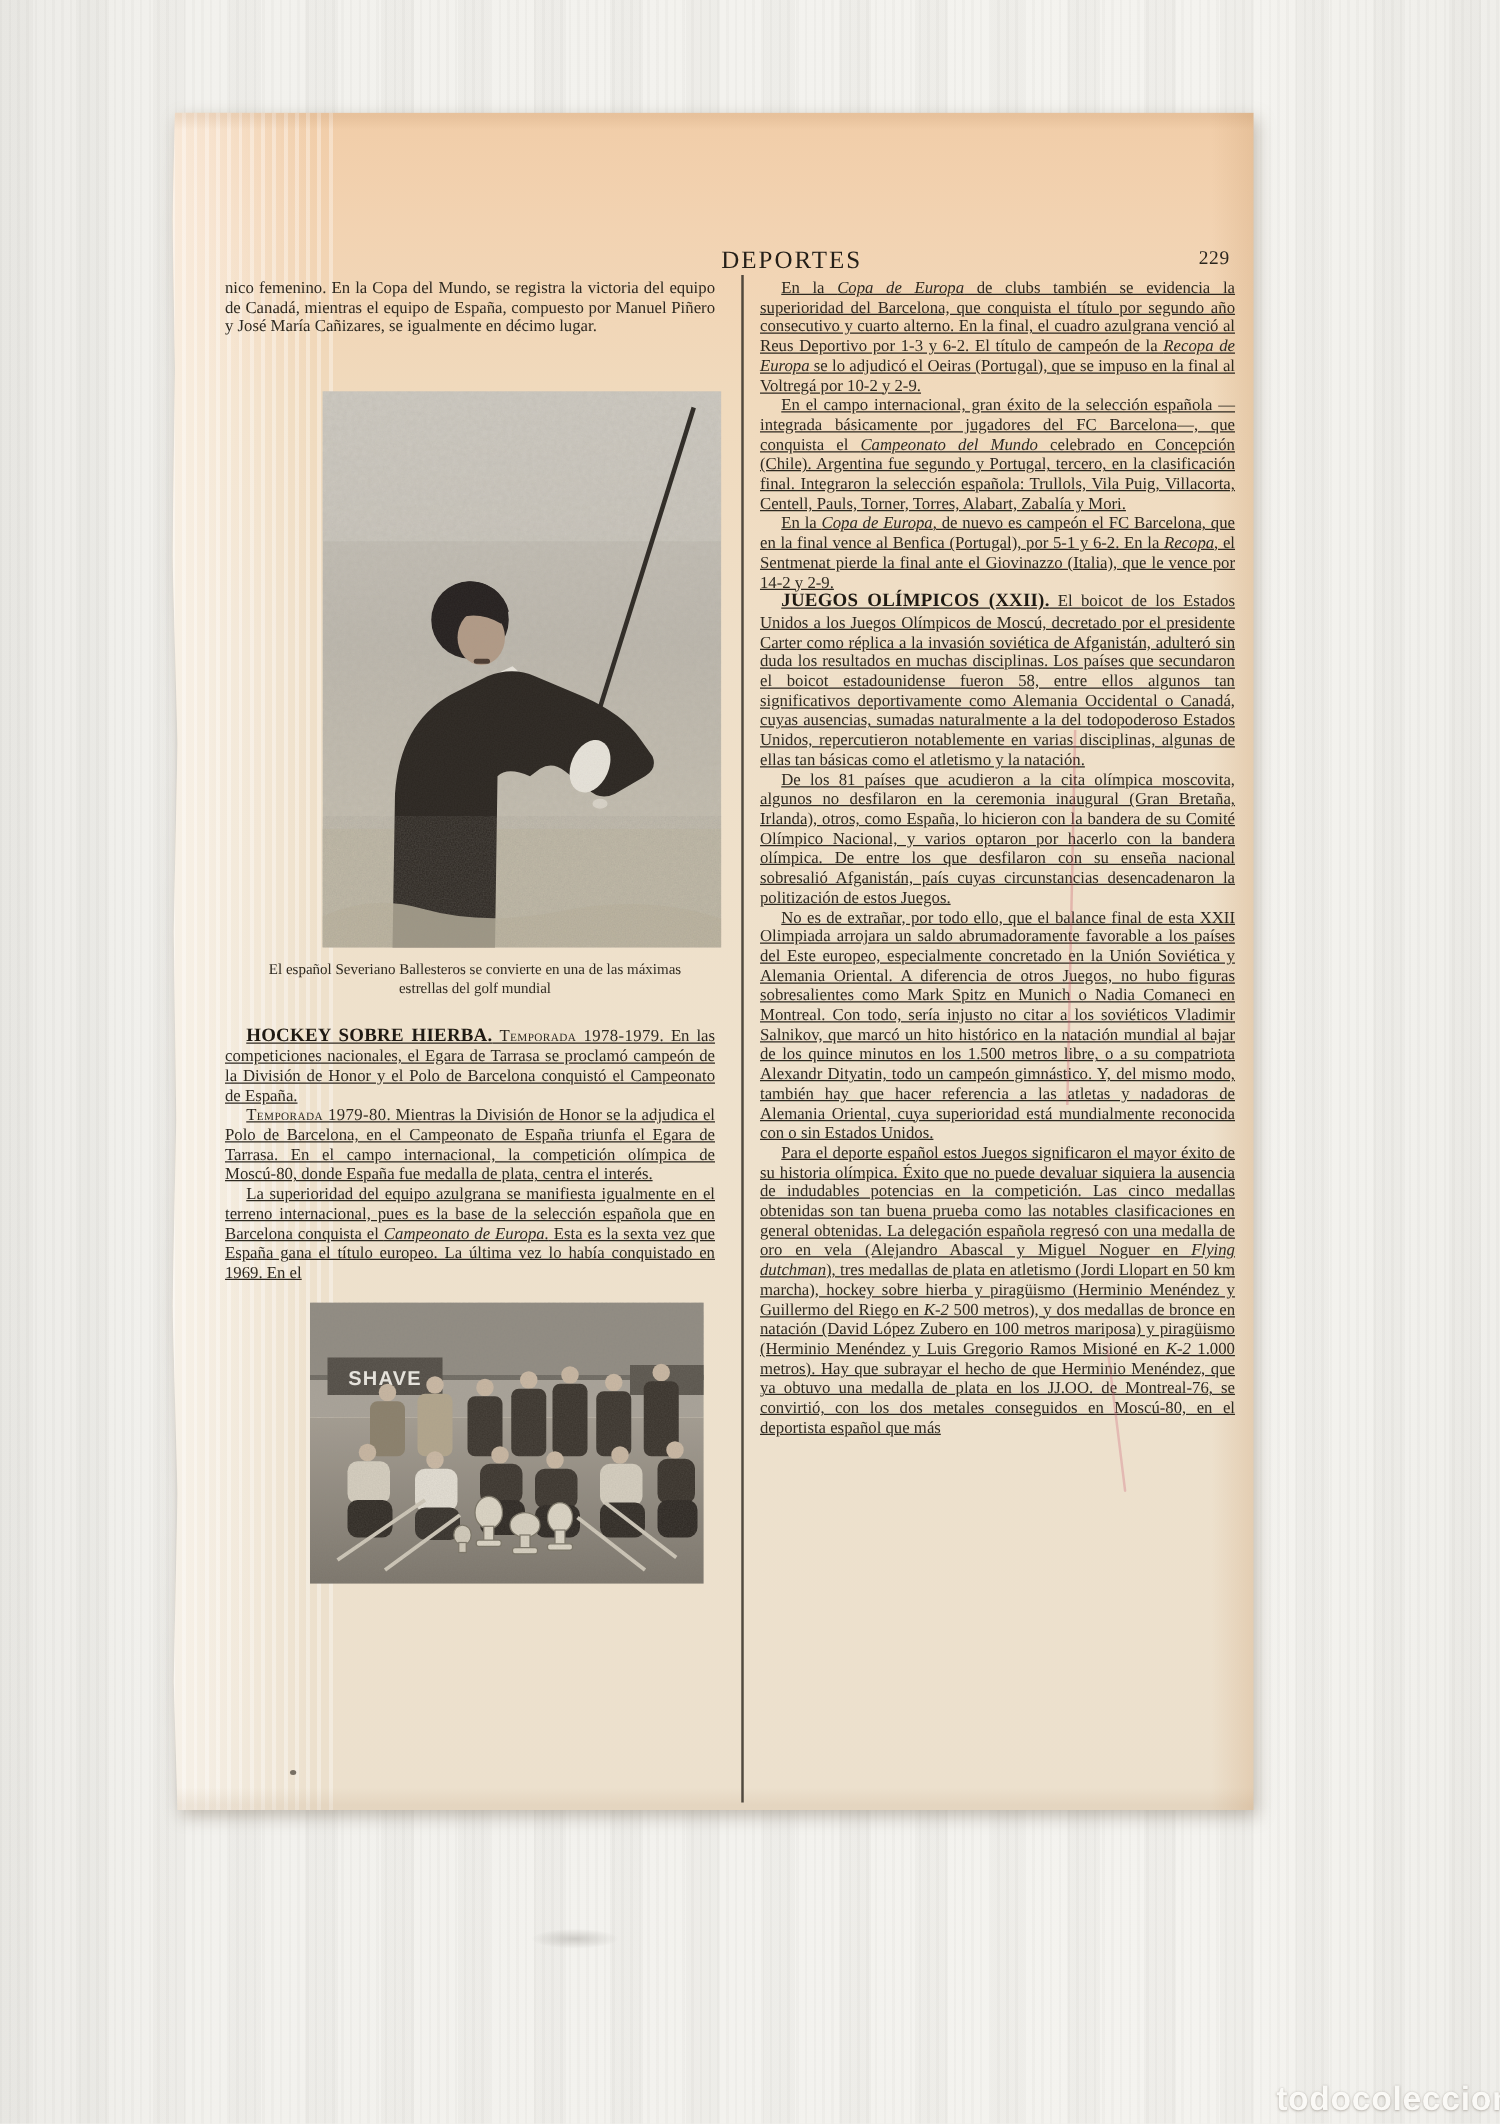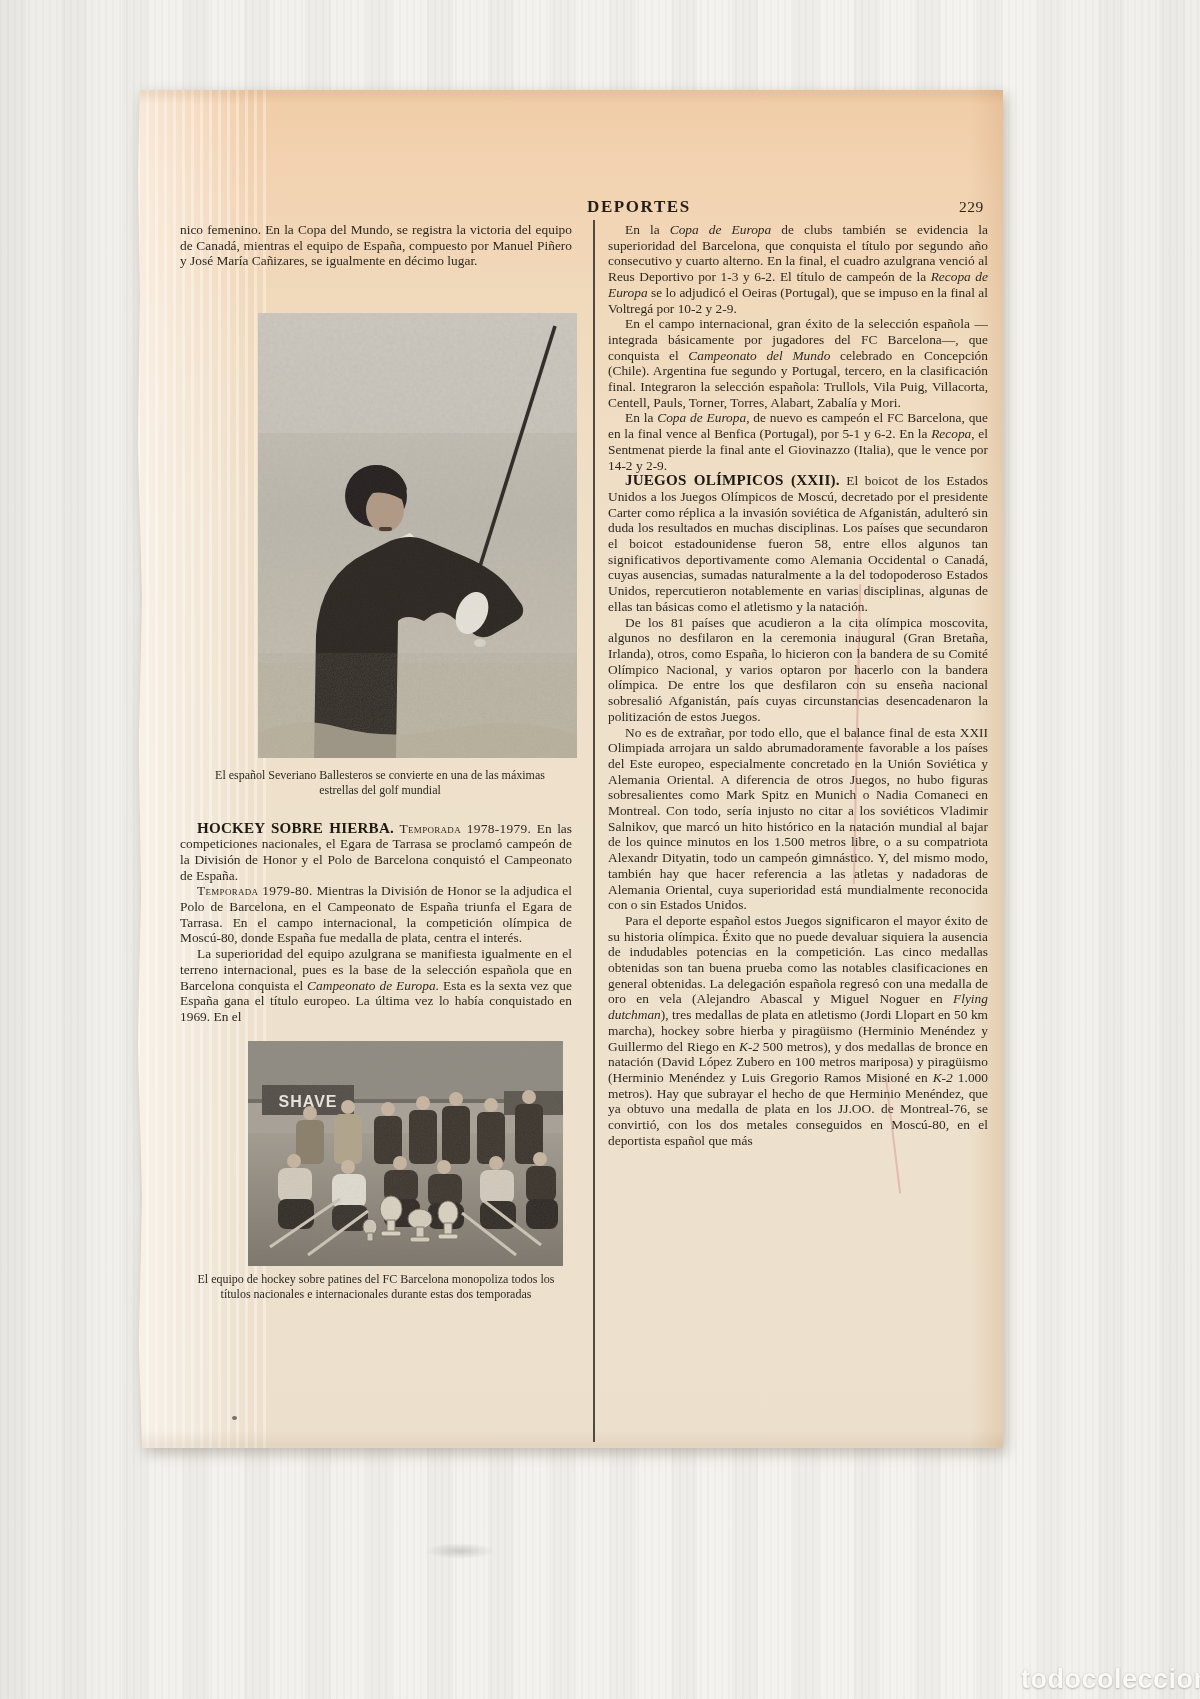--- a/index.html
+++ b/index.html
@@ -28,28 +28,28 @@
       linear-gradient(270deg, rgba(205,160,115,0.30) 0px, rgba(205,160,115,0.0) 34px),
       linear-gradient(180deg,#f1cda8 0px,#f2d3b2 95px,#f0dabd 230px,#efdfc8 430px,#eee1cc 780px,#ece0cd 1358px);
     background-repeat:no-repeat;
     background-size:130px 100%,130px 100%,100% 100%,100% 100%;
   }
   .paper-shade{position:absolute;inset:0;pointer-events:none;
     background:
       linear-gradient(180deg, rgba(160,110,65,0.12) 0 3px, rgba(160,110,65,0) 14px),
       linear-gradient(0deg, rgba(160,120,80,0.10) 0 4px, rgba(160,120,80,0) 18px);
   }
-  .hdr-title{position:absolute;left:450px;top:107px;font-weight:700;font-size:17px;letter-spacing:1.6px;color:#241f18;}
+  .hdr-title{position:absolute;left:440px;top:107px;font-weight:400;font-size:20px;letter-spacing:1.6px;color:#241f18;}
   .hdr-num{position:absolute;left:822px;top:108px;font-size:15.5px;color:#2a251d;letter-spacing:0.5px;}
   .divider{position:absolute;left:456px;top:130px;width:2px;height:1222px;background:#3b352c;opacity:0.88;}
   .col{position:absolute;top:132px;font-size:13.4px;line-height:15.7px;color:#2e2920;text-align:justify;}
   .col.left{left:43px;width:392px;}
   .col.right{left:471px;width:380px;}
   .col p{margin:0;}
-  .ind{text-indent:17px;}
+  .ind{text-indent:17px;text-decoration:underline;}
   .hd{font-weight:700;font-size:15.1px;letter-spacing:0.2px;color:#1f1a13;}
   .sc{font-variant:small-caps;letter-spacing:0.3px;}
   .it{font-style:italic;}
   figure{margin:0;padding:0;}
   .fig-golf{margin:44px 0 0 78px;width:319px;height:445px;}
   .fig-hockey{margin:16px 0 0 68px;width:315px;height:225px;}
   .caption{font-size:12px;line-height:15.2px;text-align:center;color:#2e2920;}
   .cap-golf{margin:10px 0 22px 28px;width:344px;}
   .cap-hockey{margin:6px 0 0 6px;width:380px;}
   .photo-frame{display:block;}
@@ -242,21 +242,20 @@
                 <rect x="190" y="193" width="20" height="5" rx="2"></rect>
               </g>
             <g fill="#d2cbbb">
                 <ellipse cx="122" cy="186" rx="7" ry="8"></ellipse>
                 <rect x="119" y="192" width="6" height="8"></rect>
               </g>
           </g>
           <rect x="0" y="0" width="315" height="225" filter="url(#grain2)"></rect>
         </svg>
       </figure>
-      <figcaption class="caption cap-hockey">El equipo de hockey sobre patines del FC Barcelona monopoliza todos los títulos nacionales e internacionales durante estas dos temporadas</figcaption>
     </div>
 
     <div class="col right">
       <p class="ind"><span>En la </span><span class="it">Copa de Europa</span><span> de clubs también se evidencia la superioridad del Barcelona, que conquista el título por segundo año consecutivo y cuarto alterno. En la final, el cuadro azulgrana venció al Reus Deportivo por 1-3 y 6-2. El título de campeón de la </span><span class="it">Recopa de Europa</span><span> se lo adjudicó el Oeiras (Portugal), que se impuso en la final al Voltregá por 10-2 y 2-9.</span></p>
       <p class="ind"><span>En el campo internacional, gran éxito de la selección española —integrada básicamente por jugadores del FC Barcelona—, que conquista el </span><span class="it">Campeonato del Mundo</span><span> celebrado en Concepción (Chile). Argentina fue segundo y Portugal, tercero, en la clasificación final. Integraron la selección española: Trullols, Vila Puig, Villacorta, Centell, Pauls, Torner, Torres, Alabart, Zabalía y Mori.</span></p>
       <p class="ind"><span>En la </span><span class="it">Copa de Europa</span><span>, de nuevo es campeón el FC Barcelona, que en la final vence al Benfica (Portugal), por 5-1 y 6-2. En la </span><span class="it">Recopa</span><span>, el Sentmenat pierde la final ante el Giovinazzo (Italia), que le vence por 14-2 y 2-9.</span></p>
       <p class="ind"><span class="hd">JUEGOS OLÍMPICOS (XXII).</span><span> El boicot de los Estados Unidos a los Juegos Olímpicos de Moscú, decretado por el presidente Carter como réplica a la invasión soviética de Afganistán, adulteró sin duda los resultados en muchas disciplinas. Los países que secundaron el boicot estadounidense fueron 58, entre ellos algunos tan significativos deportivamente como Alemania Occidental o Canadá, cuyas ausencias, sumadas naturalmente a la del todopoderoso Estados Unidos, repercutieron notablemente en varias disciplinas, algunas de ellas tan básicas como el atletismo y la natación.</span></p>
       <p class="ind"><span>De los 81 países que acudieron a la cita olímpica moscovita, algunos no desfilaron en la ceremonia inaugural (Gran Bretaña, Irlanda), otros, como España, lo hicieron con la bandera de su Comité Olímpico Nacional, y varios optaron por hacerlo con la bandera olímpica. De entre los que desfilaron con su enseña nacional sobresalió Afganistán, país cuyas circunstancias desencadenaron la politización de estos Juegos.</span></p>
       <p class="ind"><span>No es de extrañar, por todo ello, que el balance final de esta XXII Olimpiada arrojara un saldo abrumadoramente favorable a los países del Este europeo, especialmente concretado en la Unión Soviética y Alemania Oriental. A diferencia de otros Juegos, no hubo figuras sobresalientes como Mark Spitz en Munich o Nadia Comaneci en Montreal. Con todo, sería injusto no citar a los soviéticos Vladimir Salnikov, que marcó un hito histórico en la natación mundial al bajar de los quince minutos en los 1.500 metros libre, o a su compatriota Alexandr Dityatin, todo un campeón gimnástico. Y, del mismo modo, también hay que hacer referencia a las atletas y nadadoras de Alemania Oriental, cuya superioridad está mundialmente reconocida con o sin Estados Unidos.</span></p>
       <p class="ind"><span>Para el deporte español estos Juegos significaron el mayor éxito de su historia olímpica. Éxito que no puede devaluar siquiera la ausencia de indudables potencias en la competición. Las cinco medallas obtenidas son tan buena prueba como las notables clasificaciones en general obtenidas. La delegación española regresó con una medalla de oro en vela (Alejandro Abascal y Miguel Noguer en </span><span class="it">Flying dutchman</span><span>), tres medallas de plata en atletismo (Jordi Llopart en 50 km marcha), hockey sobre hierba y piragüismo (Herminio Menéndez y Guillermo del Riego en </span><span class="it">K-2</span><span> 500 metros), y dos medallas de bronce en natación (David López Zubero en 100 metros mariposa) y piragüismo (Herminio Menéndez y Luis Gregorio Ramos Misioné en </span><span class="it">K-2</span><span> 1.000 metros). Hay que subrayar el hecho de que Herminio Menéndez, que ya obtuvo una medalla de plata en los JJ.OO. de Montreal-76, se convirtió, con los dos metales conseguidos en Moscú-80, en el deportista español que más</span></p>

